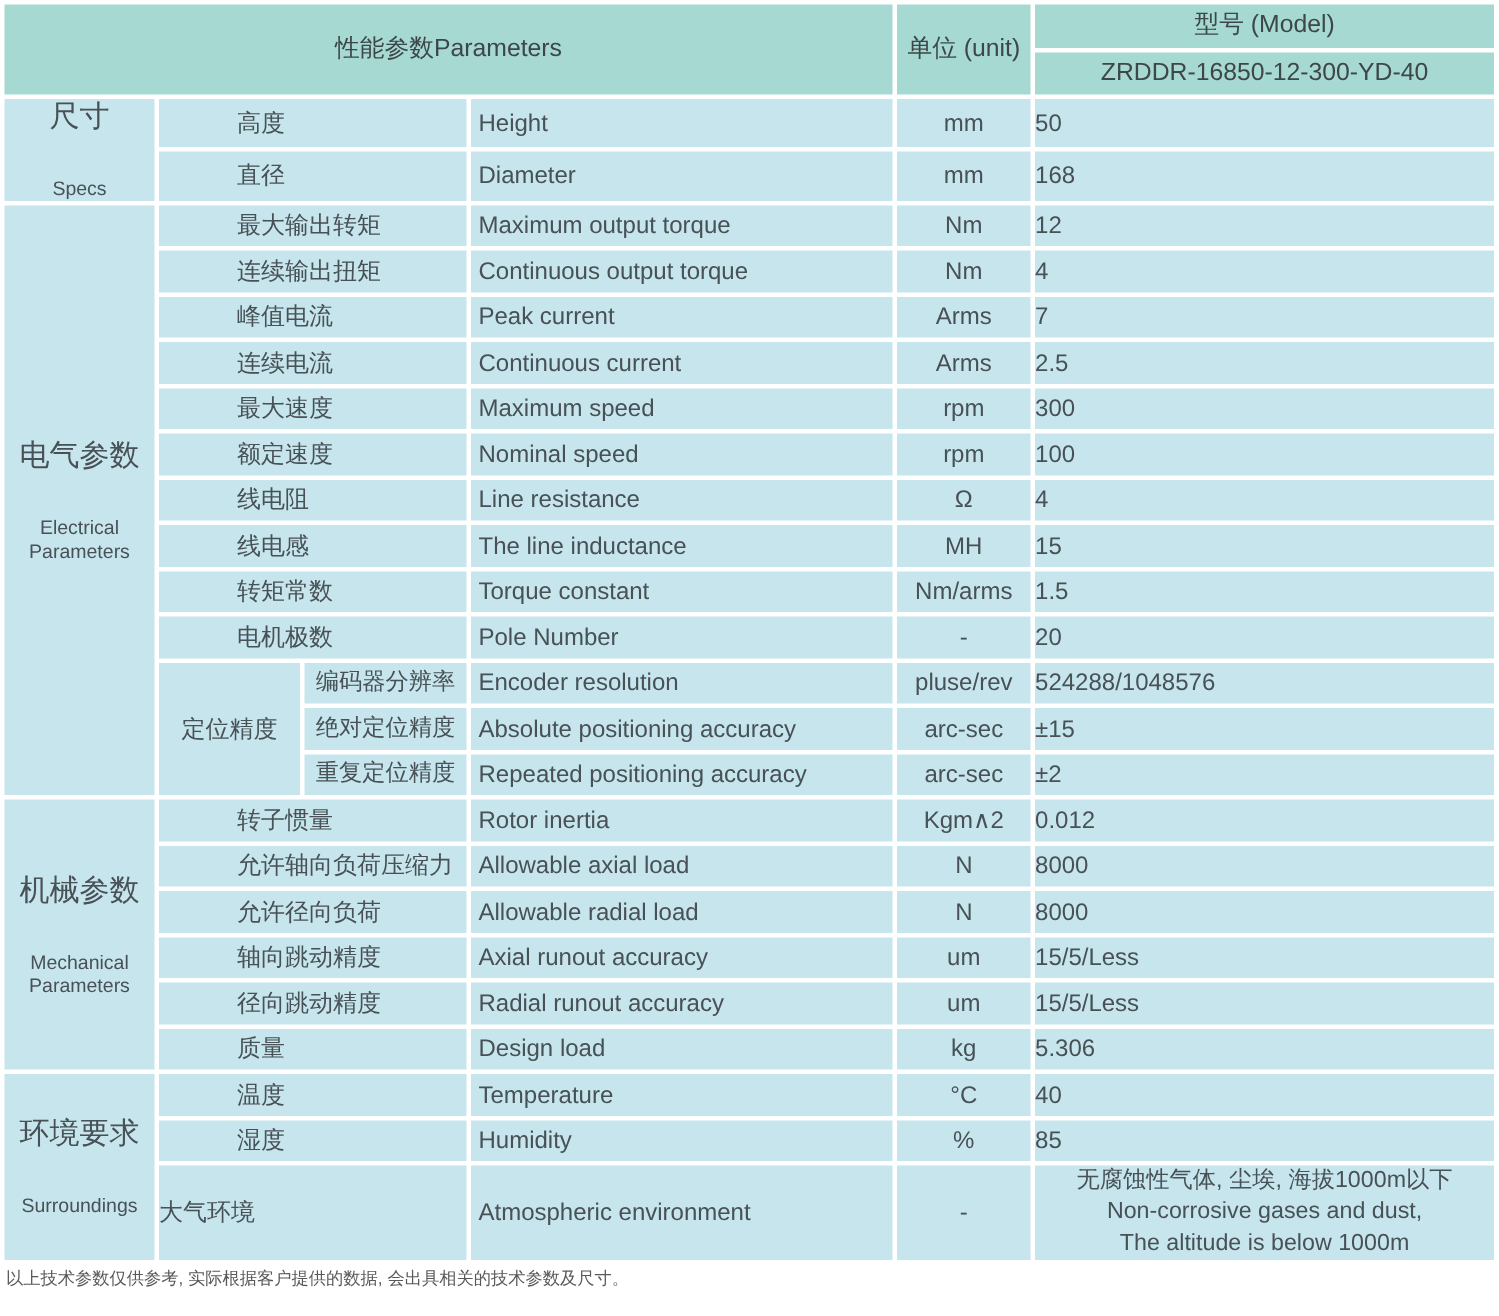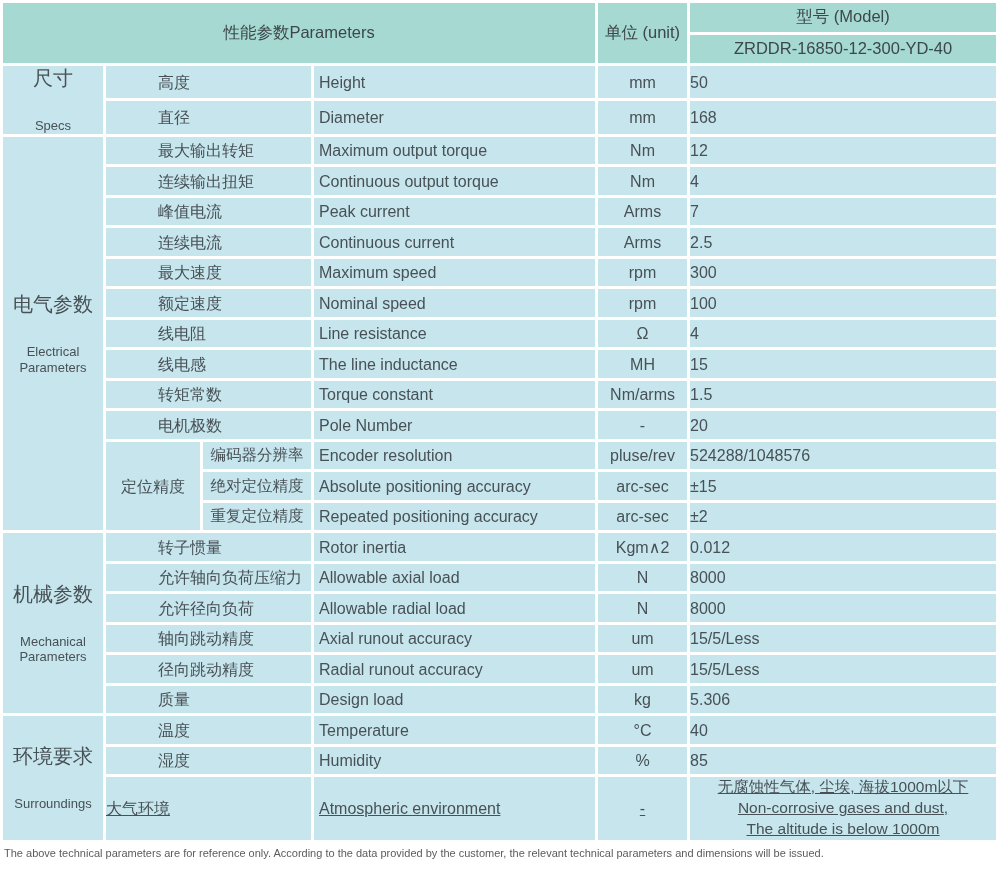--- a/index.html
+++ b/index.html
@@ -19,21 +19,21 @@
     background:#c7e5ed;
     font-size:16px;
     vertical-align:middle;
     padding:0;
     overflow:hidden;
     line-height:1.2;
   }
   
   tr.hr td{height:28.5px;}
   tr.r  td{height:27.5px;}
-  tr.renv td.env{height:60px;text-decoration:underline;}
+  tr.renv td.env{height:60px;}
   
   td.h{
     background:#a5d9d2;
     color:#3d4749;
     text-align:center;
     font-size:16.5px;
   }
   
   td.sec{text-align:center;}
   .sec-zh{font-size:20px;}
@@ -243,14 +243,14 @@
     <td class="valml env">
       <span class="line">无腐蚀性气体, 尘埃, 海拔1000m以下</span>
       <span class="line">Non-corrosive gases and dust,</span>
       <span class="line">The altitude is below 1000m</span>
     </td>
   </tr>
 </tbody>
   </table>
 
 <div class="notes">
-  <div class="note-en">The above technical parameters are for reference only. According to the data provided by the customer, the relevant technical parameters and dimensions will be issued.</div>
+  <div class="note-zh">以上技术参数仅供参考, 实际根据客户提供的数据, 会出具相关的技术参数及尺寸。</div>
 </div>
 
 </body></html>

